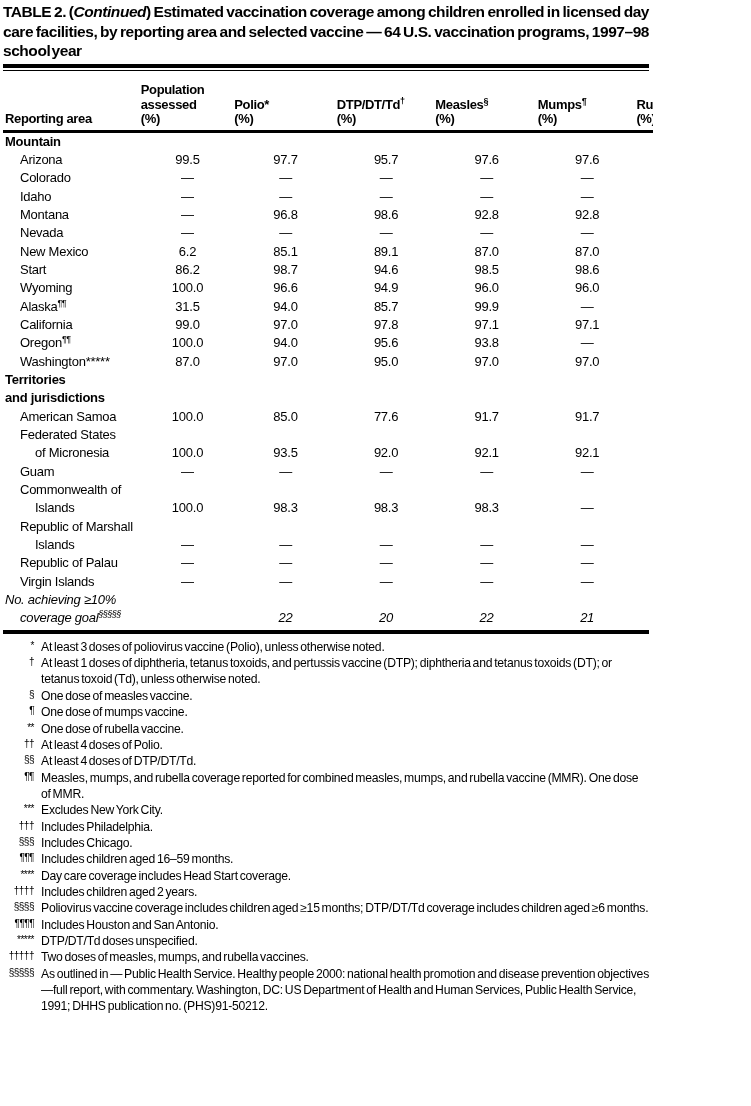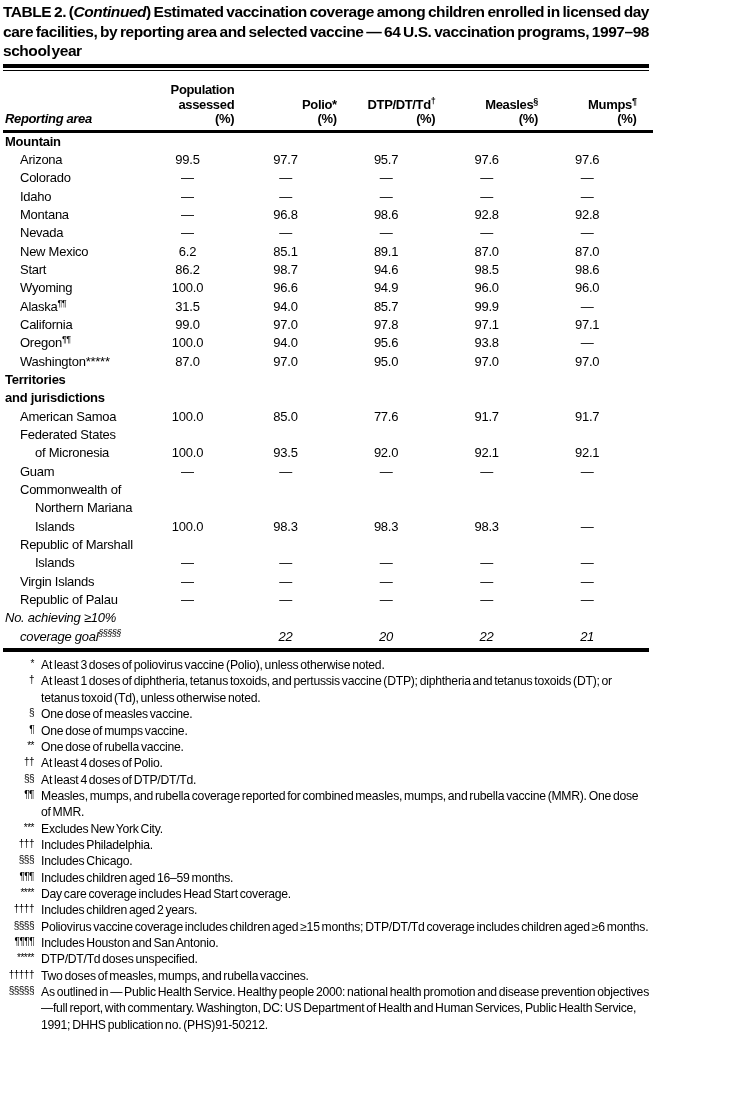--- a/index.html
+++ b/index.html
@@ -40,28 +40,28 @@
   col.c-area    { width: 137px; }
   col.c-pop     { width: 93px; }
   col.c-polio   { width: 102px; }
   col.c-dtp     { width: 98px; }
   col.c-measles { width: 102px; }
   col.c-mumps   { width: 98px; }
   col.c-rubella { width: 106px; }
   thead th {
     font-size: 13px;
     font-weight: bold;
-    text-align: right;
+    text-align: left;
     vertical-align: bottom;
     padding: 0 0 3px 0;
     line-height: 14.5px;
     letter-spacing: -0.35px;
     height: 55px;
   }
-  thead th.area { text-align: left; padding-left: 2px; font-style: italic; }
+  thead th.area { text-align: left; padding-left: 2px; }
   thead tr { border-bottom: 3px solid #000; }
   tbody td {
     font-size: 13px;
     line-height: 18.35px;
     padding: 0;
     white-space: nowrap;
     letter-spacing: -0.25px;
   }
   td.sec { font-weight: bold; padding-left: 2px; }
   td.val { text-align: center; }
@@ -295,24 +295,20 @@
           <td class="val">—</td>
           <td class="val">—</td>
           <td class="val">—</td>
           <td class="val">—</td>
         </tr>
         <tr>
           <td class="lab ind1">Commonwealth of</td>
           <td colspan="6"></td>
         </tr>
         <tr>
-          <td class="lab ind2">Northern Mariana</td>
-          <td colspan="6"></td>
-        </tr>
-        <tr>
           <td class="lab ind2">Islands</td>
           <td class="val">100.0</td>
           <td class="val">98.3</td>
           <td class="val">98.3</td>
           <td class="val">98.3</td>
           <td class="val">—</td>
           <td class="val">—</td>
         </tr>
         <tr>
           <td class="lab ind1">Republic of Marshall</td>
@@ -321,30 +317,30 @@
         <tr>
           <td class="lab ind2">Islands</td>
           <td class="val">—</td>
           <td class="val">—</td>
           <td class="val">—</td>
           <td class="val">—</td>
           <td class="val">—</td>
           <td class="val">—</td>
         </tr>
         <tr>
+          <td class="lab ind1">Republic of Palau</td>
+          <td class="val">—</td>
+          <td class="val">—</td>
+          <td class="val">—</td>
+          <td class="val">—</td>
+          <td class="val">—</td>
+          <td class="val">—</td>
+        </tr>
+        <tr>
           <td class="lab ind1">Virgin Islands</td>
-          <td class="val">—</td>
-          <td class="val">—</td>
-          <td class="val">—</td>
-          <td class="val">—</td>
-          <td class="val">—</td>
-          <td class="val">—</td>
-        </tr>
-        <tr>
-          <td class="lab ind1">Republic of Palau</td>
           <td class="val">—</td>
           <td class="val">—</td>
           <td class="val">—</td>
           <td class="val">—</td>
           <td class="val">—</td>
           <td class="val">—</td>
         </tr>
         <tr>
           <td class="lab ind0 it">No. achieving ≥10%</td>
           <td colspan="6"></td>

